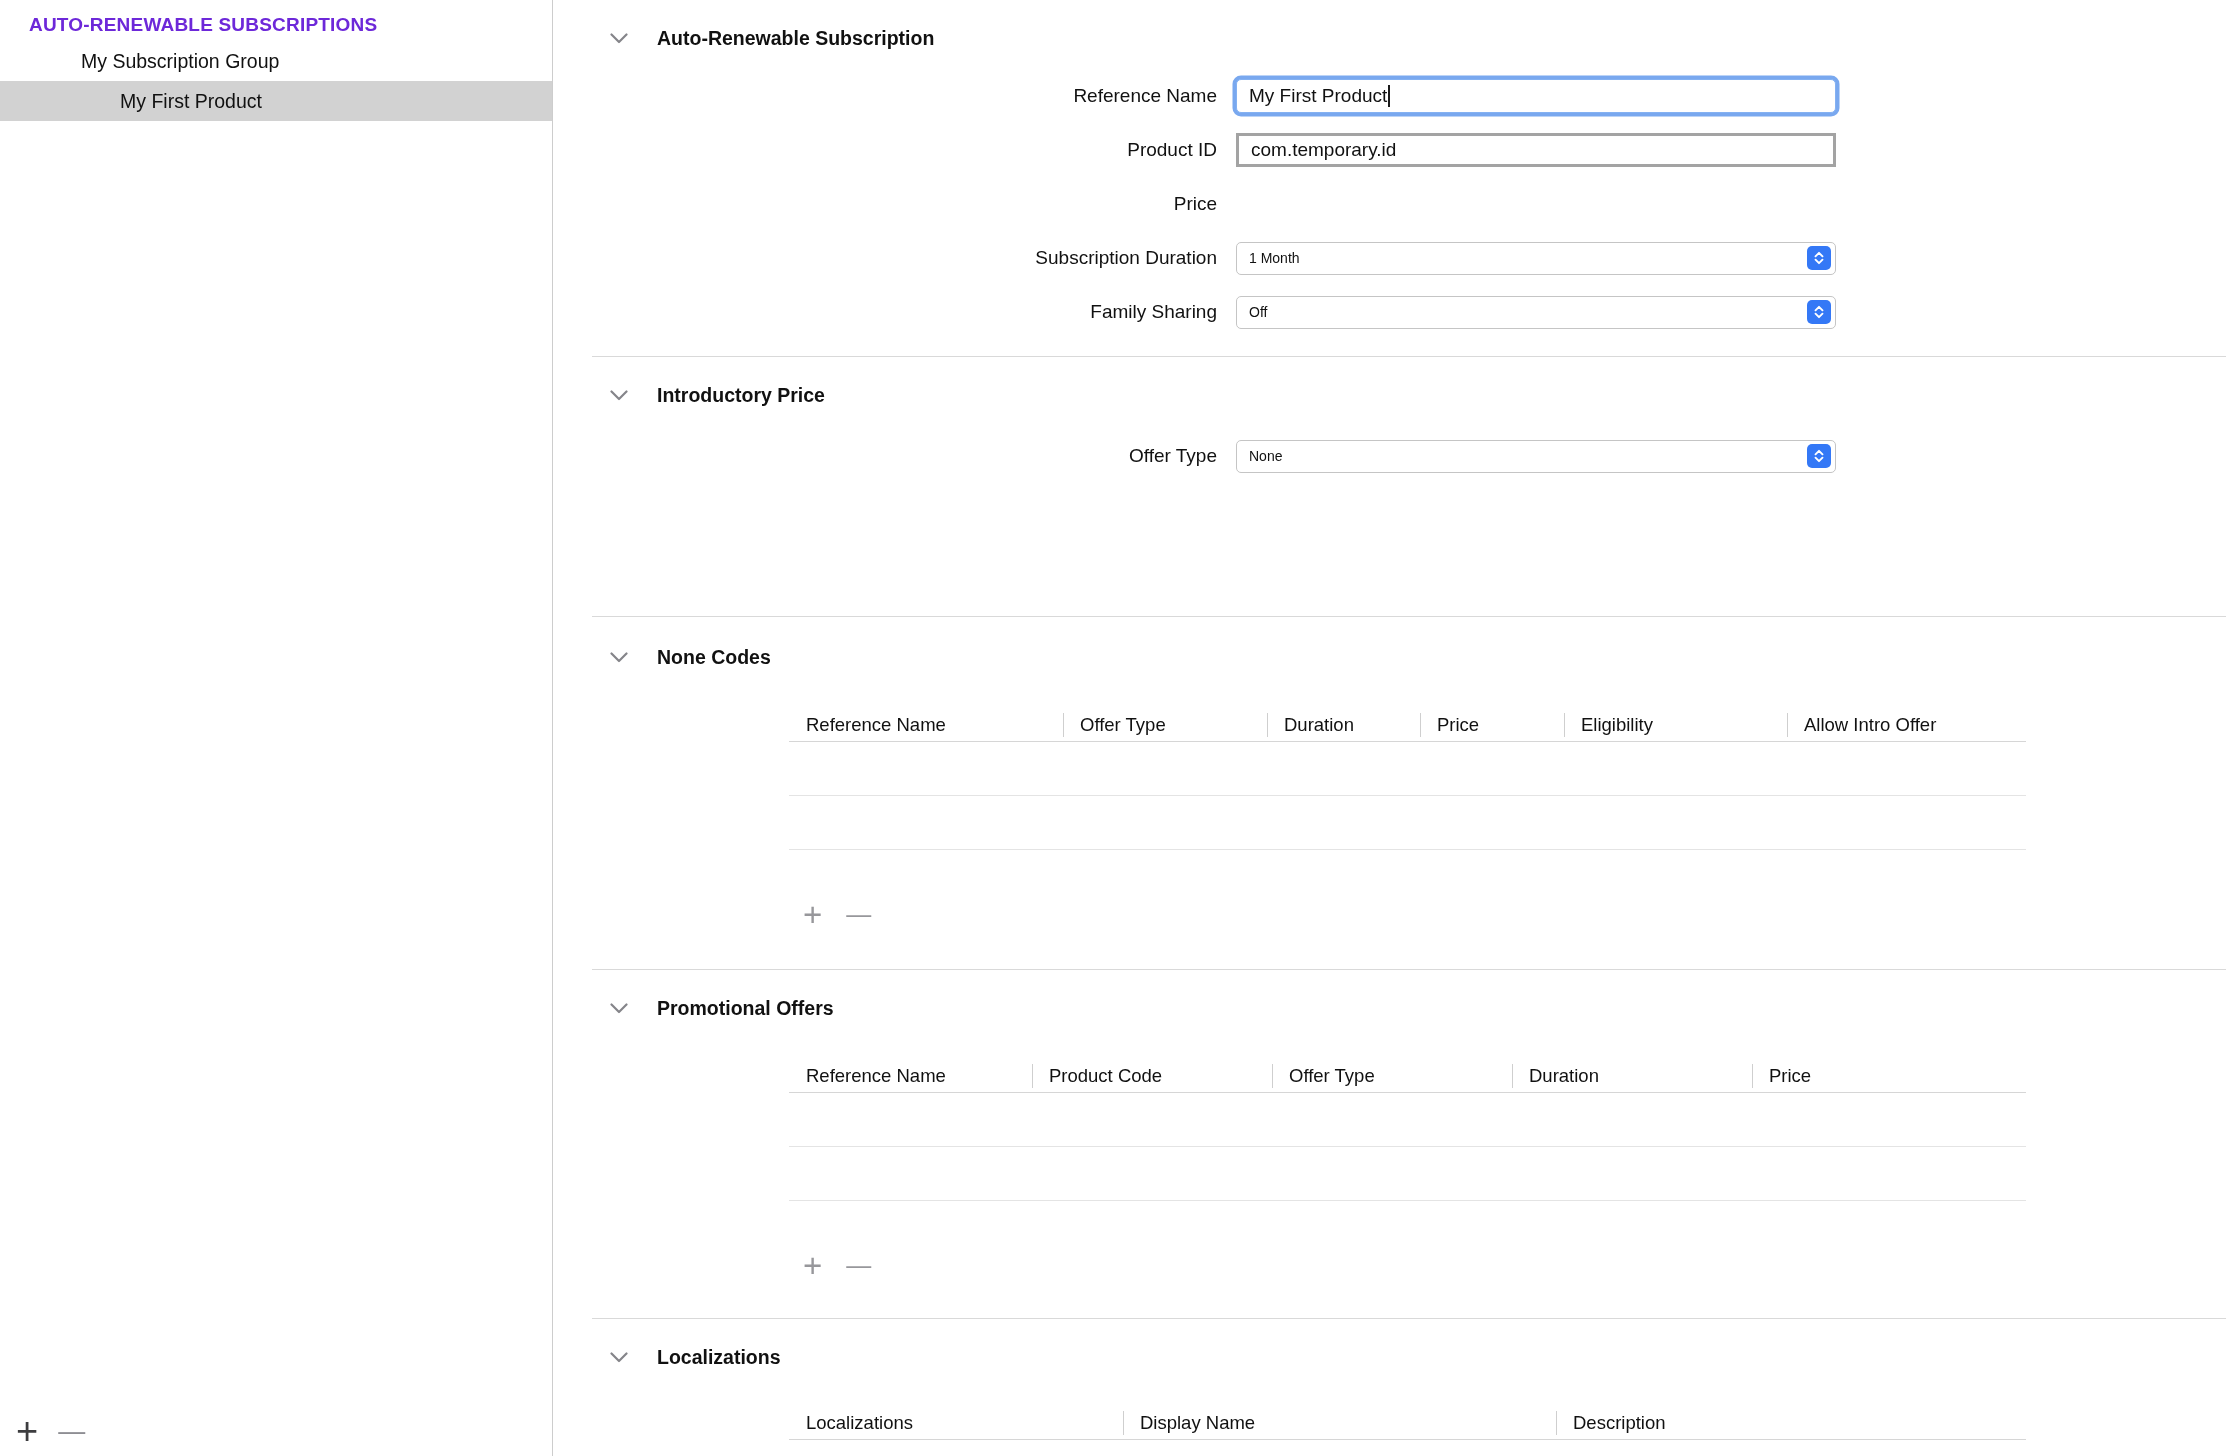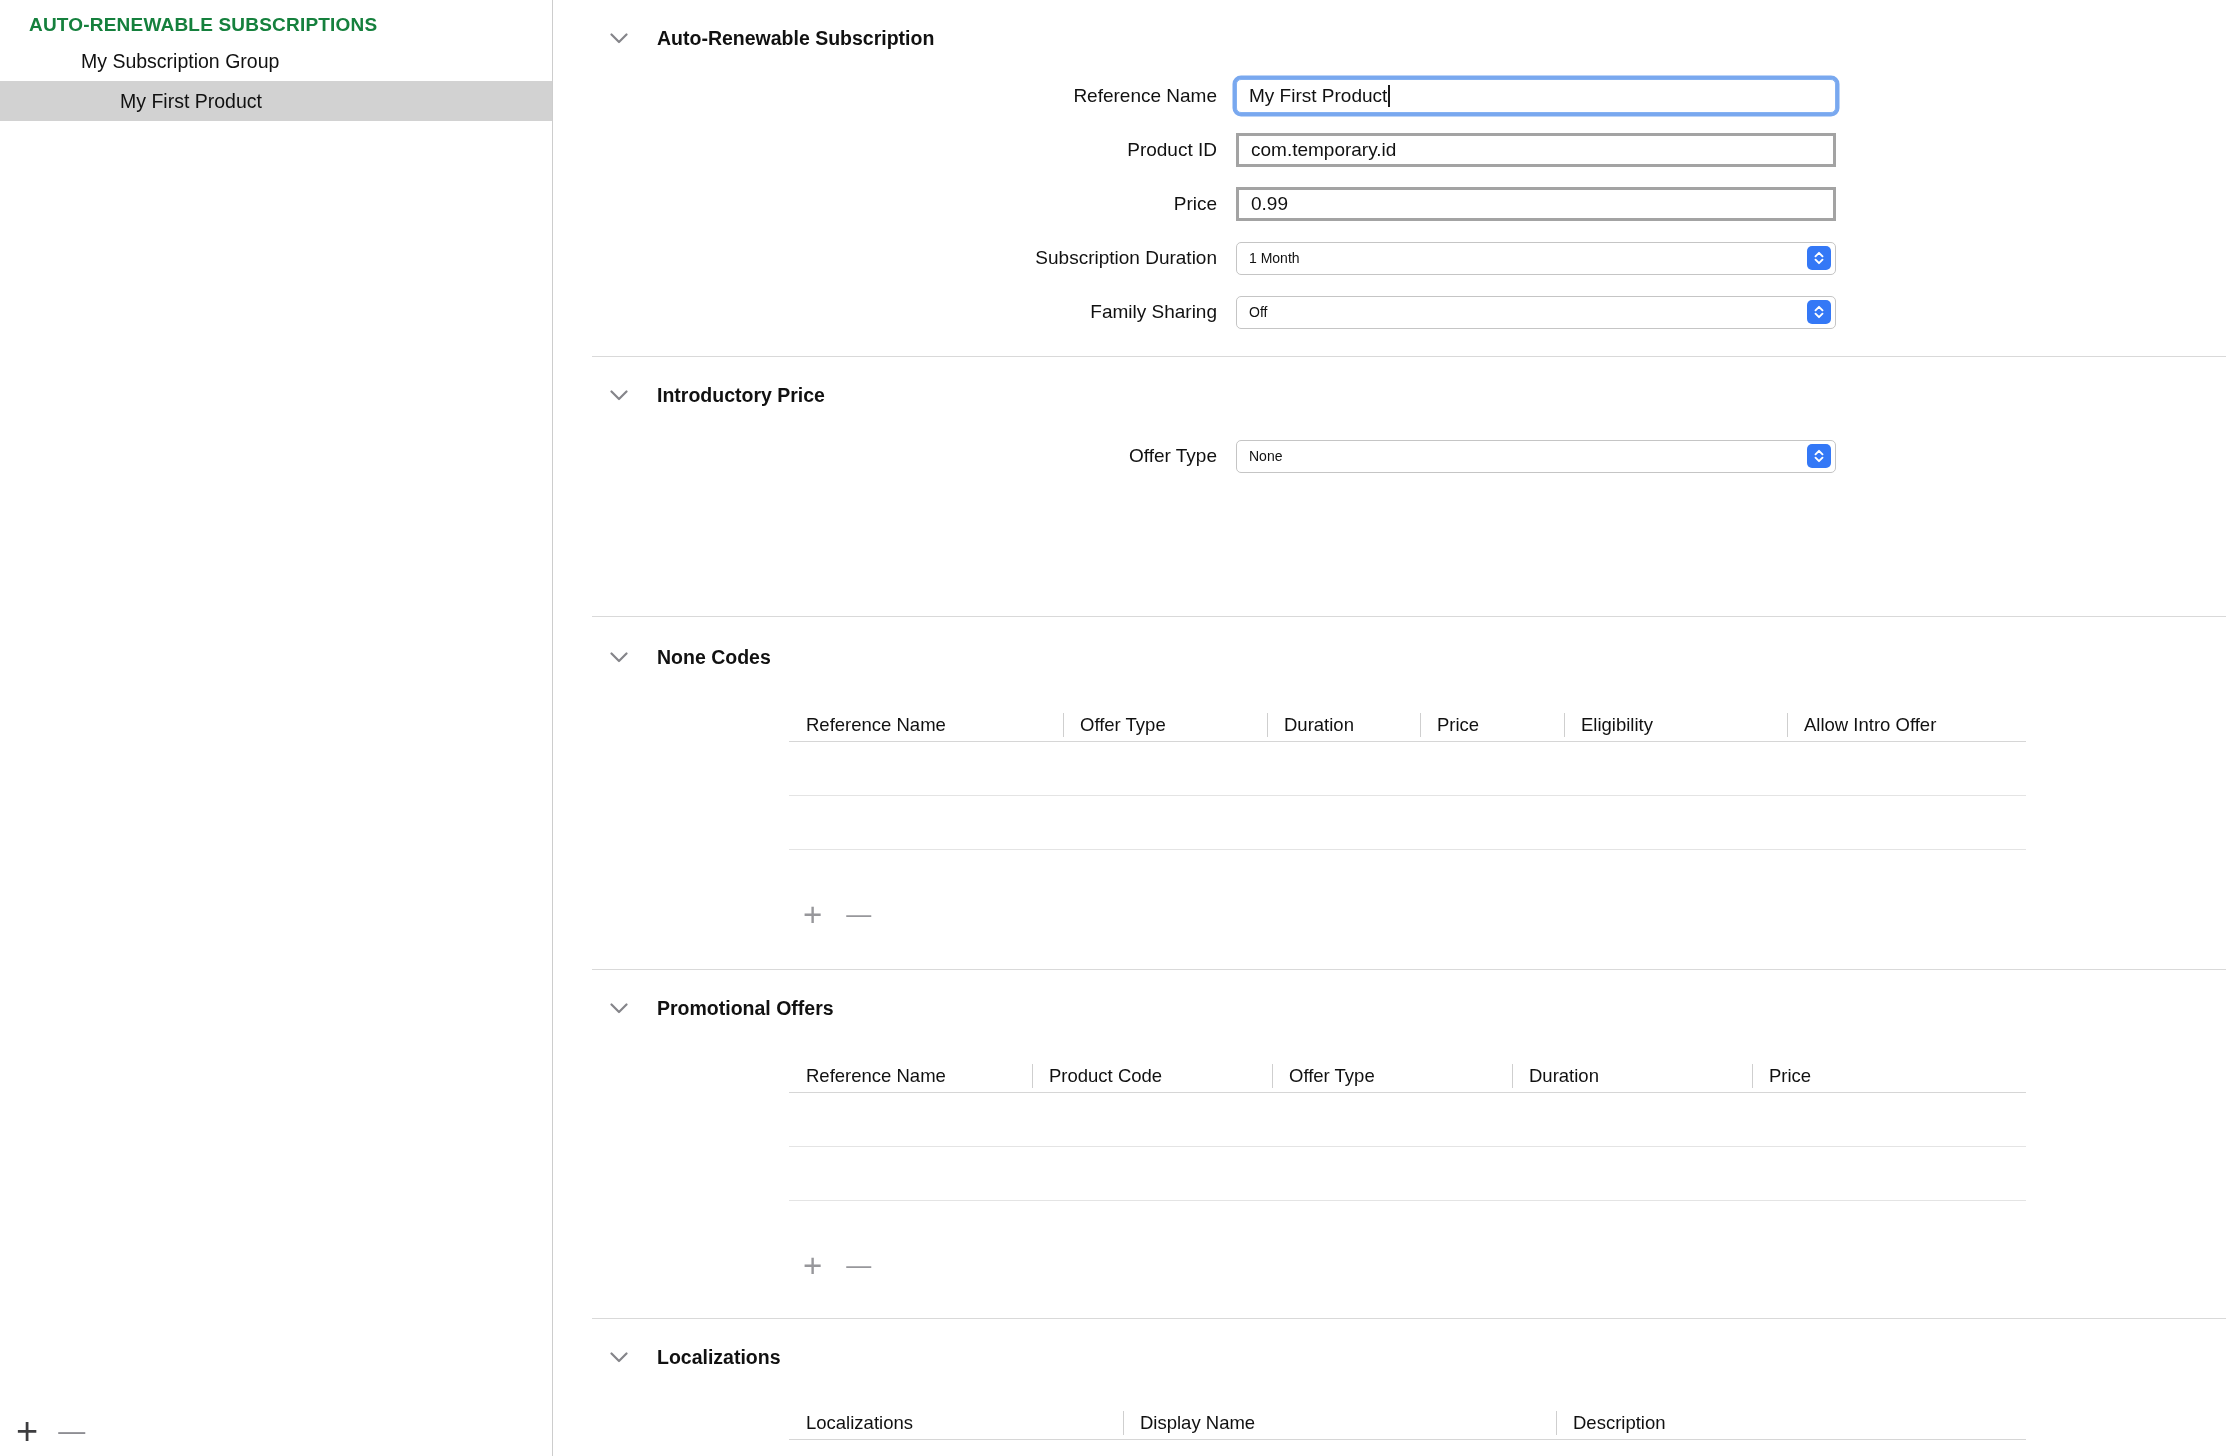--- a/index.html
+++ b/index.html
@@ -12,21 +12,21 @@
   }
   .app { display:flex; width:100%; height:100%; position:relative; }
 
   
   .sidebar {
     position:relative; width:553px; min-width:553px; height:100%;
     border-right:1px solid #cdcdcd; padding-top:9px; background:#fff;
   }
   .sb-header {
     height:32px; line-height:32px; padding-left:29px;
-    font-weight:bold; font-size:19px; color:#15803d; letter-spacing:.2px;
+    font-weight:bold; font-size:19px; color:#6d28d9; letter-spacing:.2px;
     white-space:nowrap;
   }
   .sb-item { height:40px; line-height:40px; font-size:19.5px; white-space:nowrap; }
   .sb-item.group   { padding-left:81px; }
   .sb-item.product { padding-left:120px; }
   .sb-item.selected { background:#d2d2d2; }
   .sb-bottom {
     position:absolute; left:0; bottom:0; height:50px;
     display:flex; align-items:center; gap:20px; padding-left:16px;
   }
@@ -150,25 +150,20 @@
         <div class="frow">
           <label>Product ID</label>
           <div class="field-slot">
             <div class="tf">
               <span>com.temporary.id</span>
             </div>
           </div>
         </div>
         <div class="frow">
           <label>Price</label>
-          <div class="field-slot">
-            <div class="tf">
-              <span>0.99</span>
-            </div>
-          </div>
         </div>
         <div class="frow">
           <label>Subscription Duration</label>
           <div class="field-slot">
             <div class="popup">
               <span>1 Month</span>
               <span class="popup-btn">
                 <svg width="16" height="16" viewBox="0 0 16 16">
                     <polyline points="4.5,6.3 8,2.8 11.5,6.3" fill="none" stroke="#fff" stroke-width="1.9" stroke-linecap="round" stroke-linejoin="round"></polyline>
                     <polyline points="4.5,9.7 8,13.2 11.5,9.7" fill="none" stroke="#fff" stroke-width="1.9" stroke-linecap="round" stroke-linejoin="round"></polyline>

